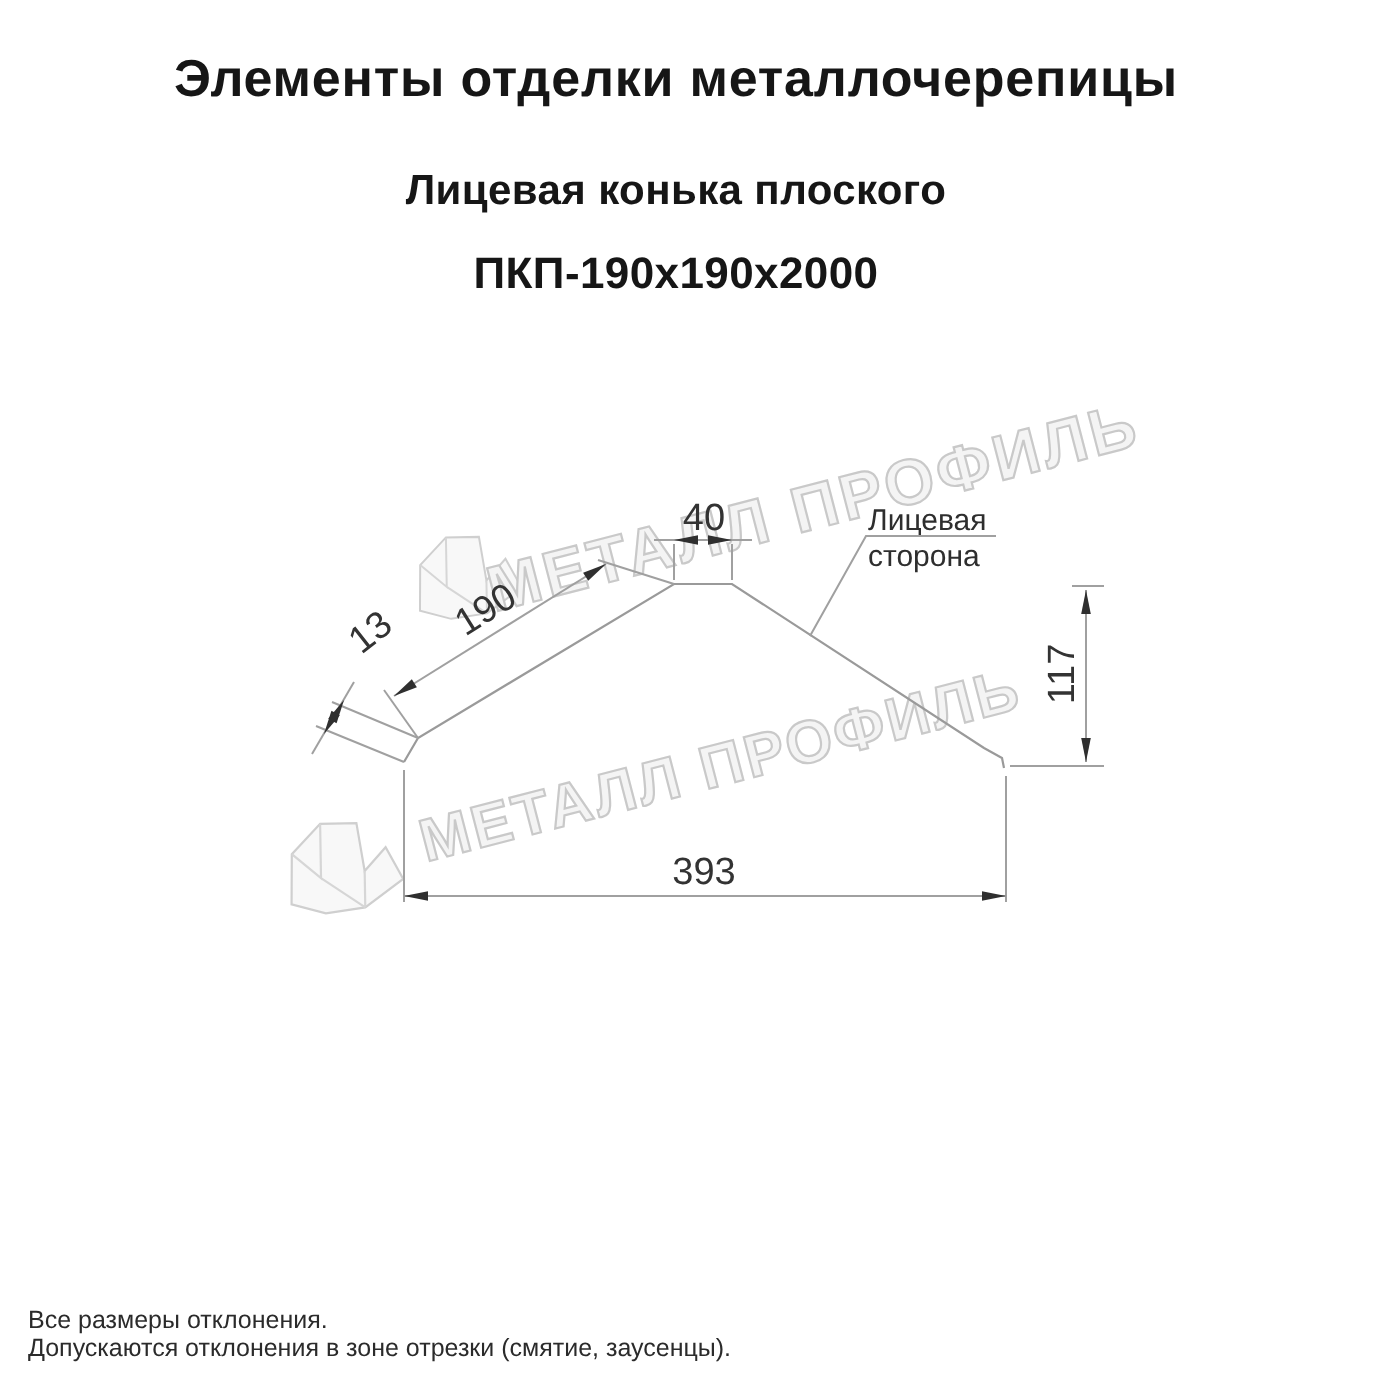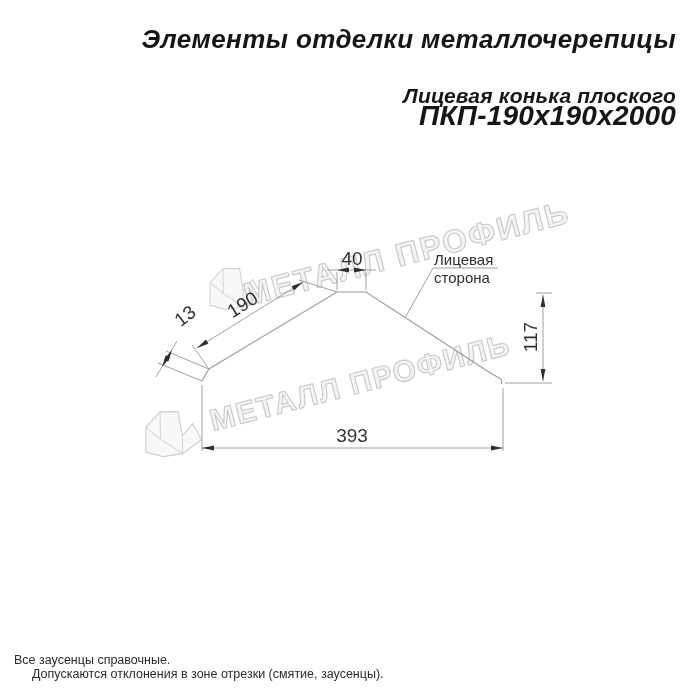--- a/index.html
+++ b/index.html
@@ -2,26 +2,26 @@
 <html><head>
 <meta charset="utf-8">
 <style>
   html,body{margin:0;padding:0;}
   body{
     width:700px;height:700px;position:relative;overflow:hidden;
     background:#ffffff;
     font-family:"Liberation Sans", sans-serif;
   }
   .hdr{
-    position:absolute;left:0;width:676px;text-align:right;
-    font-weight:bold;color:#161616;white-space:nowrap;font-style:italic;
+    position:absolute;left:0;width:676px;text-align:center;
+    font-weight:bold;color:#161616;white-space:nowrap;
   }
   #title{top:24px;font-size:26px;letter-spacing:0.4px;}
   #product{top:84px;font-size:21px;letter-spacing:0.2px;}
-  #model{top:100px;font-size:28px;letter-spacing:0.2px;}
+  #model{top:124px;font-size:22px;letter-spacing:0.2px;}
   #diagram{position:absolute;left:0;top:0;}
   .ln{stroke:#a0a0a0;stroke-width:1;fill:none;}
   .outline{stroke:#9a9a9a;stroke-width:1.1;fill:none;}
   .arr{fill:#2f2f2f;stroke:none;}
   .dim{
     font-family:"Liberation Sans", sans-serif;
     font-size:19px;fill:#333333;
   }
   .lbl{
     font-family:"Liberation Sans", sans-serif;
@@ -34,21 +34,21 @@
   }
   .wm-big{font-size:32px;letter-spacing:2px;}
   .wm-small{font-size:30px;letter-spacing:1.5px;}
   .wm-logo{stroke:#cfcfcf;fill:#f8f8f8;stroke-width:1;}
   .wm-logo-inner{stroke:#d6d6d6;fill:none;stroke-width:1;}
   .ftr{
     position:absolute;left:14px;color:#2b2b2b;
     font-size:12.5px;line-height:13.5px;white-space:nowrap;
   }
   #note1{top:654px;}
-  #note2{top:668px;margin-left:18px;}
+  #note2{top:668px;}
 </style>
 </head>
 <body>
 
 <div class="hdr" id="title">Элементы отделки металлочерепицы</div>
 <div class="hdr" id="product">Лицевая конька плоского</div>
 <div class="hdr" id="model">ПКП-190х190х2000</div>
 
 <svg id="diagram" width="700" height="700" viewBox="0 0 700 700" xmlns="http://www.w3.org/2000/svg">
 
@@ -115,14 +115,14 @@
     <text class="dim" x="352" y="442" text-anchor="middle">393</text>
   </g>
 
   <g>
     <text class="lbl" x="434" y="265">Лицевая</text>
     <text class="lbl" x="434" y="283">сторона</text>
     <path class="ln" d="M 498,268 L 433,268 L 405,318"></path>
   </g>
 </svg>
 
-<div class="ftr" id="note1">Все заусенцы справочные.</div>
+<div class="ftr" id="note1">Все размеры отклонения.</div>
 <div class="ftr" id="note2">Допускаются отклонения в зоне отрезки (смятие, заусенцы).</div>
 
 </body></html>

